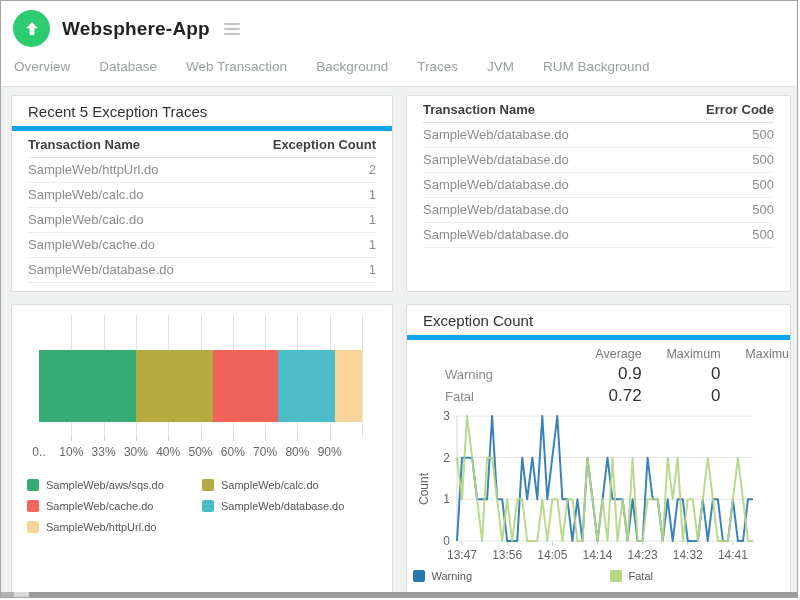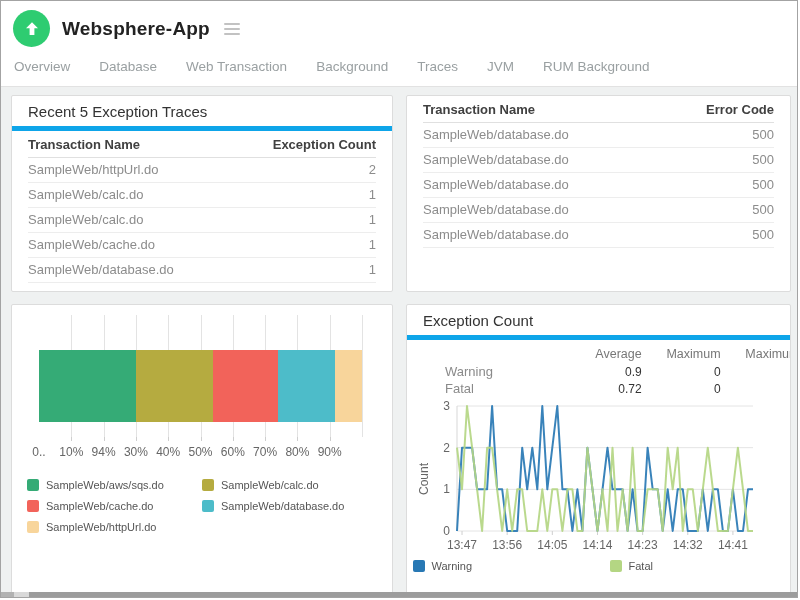--- a/index.html
+++ b/index.html
@@ -46,21 +46,21 @@
   .legend { display:flex; flex-wrap:wrap; width:350px; margin:14px auto 0 auto; row-gap:9px; }
   .legend-item { display:flex; align-items:center; width:175px; cursor:pointer; }
   .legend-item .sw { width:12px; height:12px; border-radius:2px; margin-right:7px; flex:0 0 auto; }
   .legend-item .lbl { font-size:11px; color:#555; }
 
   
   .stats-wrap { overflow:hidden; }
   table.stats { width:103%; border-collapse:collapse; margin-top:5px; table-layout:fixed; }
   table.stats col.c0{width:35%} table.stats col.c1{width:25%} table.stats col.c2{width:20%} table.stats col.c3{width:20%}
   table.stats th { font-size:12.5px; color:#777; font-weight:normal; text-align:right; padding:2px 2px; }
-  table.stats td { font-size:12px; color:#333; text-align:right; padding:1px 2px; }
+  table.stats td { font-size:17px; color:#333; text-align:right; padding:1px 2px; }
   table.stats td.rowlabel { font-size:13px; color:#8a8a8a; text-align:left; padding-left:38px; }
 
   .line-chart-row { display:flex; align-items:flex-start; margin-top:4px; }
   .count-label { writing-mode:vertical-rl; transform:rotate(180deg); font-size:12px; color:#666;
                  height:120px; margin:18px 0 0 10px; text-align:center; }
   .line-legend { display:flex; justify-content:center; gap:22px; margin-top:0px; }
 
   
   .hscrollbar { position:absolute; left:0; right:0; bottom:0; height:5px; background:#d9d9d9; }
   .hscrollbar .thumb { position:absolute; left:28px; right:0; top:0; height:5px; background:#9c9c9c; }
@@ -185,21 +185,21 @@
             <div class="bar-seg" style="width: 30%; background: rgb(53, 171, 118);"></div>
             <div class="bar-seg" style="width: 24%; background: rgb(181, 171, 64);"></div>
             <div class="bar-seg" style="width: 20%; background: rgb(242, 99, 90);"></div>
             <div class="bar-seg" style="width: 17.5%; background: rgb(77, 188, 201);"></div>
             <div class="bar-seg" style="width: 8.5%; background: rgb(248, 213, 155);"></div>
           </div>
           <span class="x-tick-label" style="left: 0%;">0..</span>
           <div class="x-tick-stub" style="left: 10%;"></div>
           <span class="x-tick-label" style="left: 10%;">10%</span>
           <div class="x-tick-stub" style="left: 20%;"></div>
-          <span class="x-tick-label" style="left: 20%;">94%</span>
+          <span class="x-tick-label" style="left: 20%;">33%</span>
           <div class="x-tick-stub" style="left: 30%;"></div>
           <span class="x-tick-label" style="left: 30%;">30%</span>
           <div class="x-tick-stub" style="left: 40%;"></div>
           <span class="x-tick-label" style="left: 40%;">40%</span>
           <div class="x-tick-stub" style="left: 50%;"></div>
           <span class="x-tick-label" style="left: 50%;">50%</span>
           <div class="x-tick-stub" style="left: 60%;"></div>
           <span class="x-tick-label" style="left: 60%;">60%</span>
           <div class="x-tick-stub" style="left: 70%;"></div>
           <span class="x-tick-label" style="left: 70%;">70%</span>

